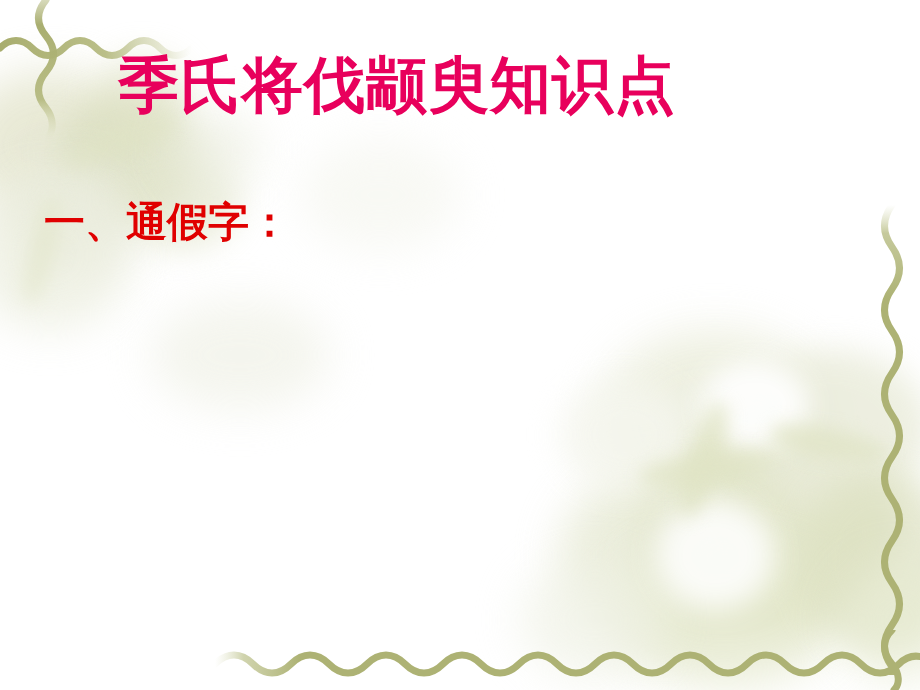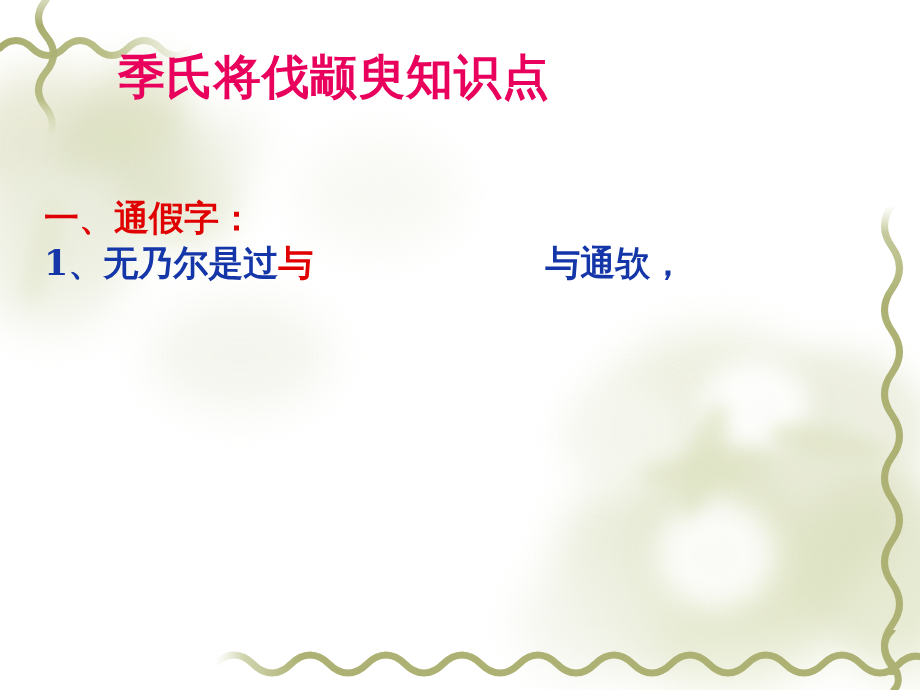--- a/index.html
+++ b/index.html
@@ -77,37 +77,37 @@
   .wave svg { display: block; }
 
   
   .slide-title {
     position: absolute;
     left: 118px;
     top: 52px;
     color: #e8005c;
     font-family: "DejaVu Serif", "Liberation Serif", serif;
     font-weight: bold;
-    font-size: 47px;
+    font-size: 61px;
     letter-spacing: 1px;
     line-height: 1.08;
     white-space: nowrap;
   }
 
   .body-block {
     position: absolute;
     left: 44px;
     top: 196px;
     width: 840px;
   }
   .line {
     white-space: nowrap;
     font-family: "DejaVu Serif", "Liberation Serif", serif;
     font-weight: bold;
-    font-size: 35px;
+    font-size: 41px;
     line-height: 1.28;
   }
   .line-red  { color: #e00000; }
   .line-blue { color: #1536a8; }
   .hl-red    { color: #e00000; }
   .gap-span  { display: inline-block; width: 232px; }
 </style>
 </head>
 <body>
 
@@ -213,20 +213,17 @@
       <path d="M16,0 C6,10 6,22 16,34 C24,44 24,54 18,60" stroke="#adb274" stroke-width="7" fill="none" stroke-linecap="round"></path>
     </svg>
   </div>
 
   <div class="slide-title">季氏将伐颛臾知识点</div>
 
   <div class="body-block">
 
     <div class="line line-red">一、通假字：</div>
 
-    <div class="line line-blue">
-      <span>1、</span><span>无乃尔是过</span><span class="hl-red">与</span><span class="gap-span"></span><span>与通欤，</span>
-    </div>
 
 
   </div>
 
 </div>
 
 </body></html>

